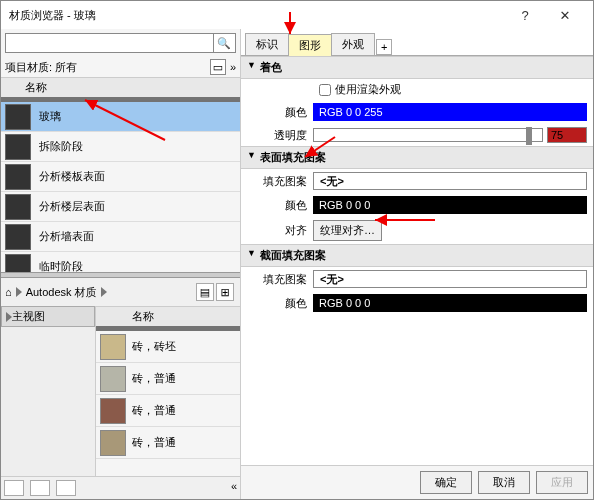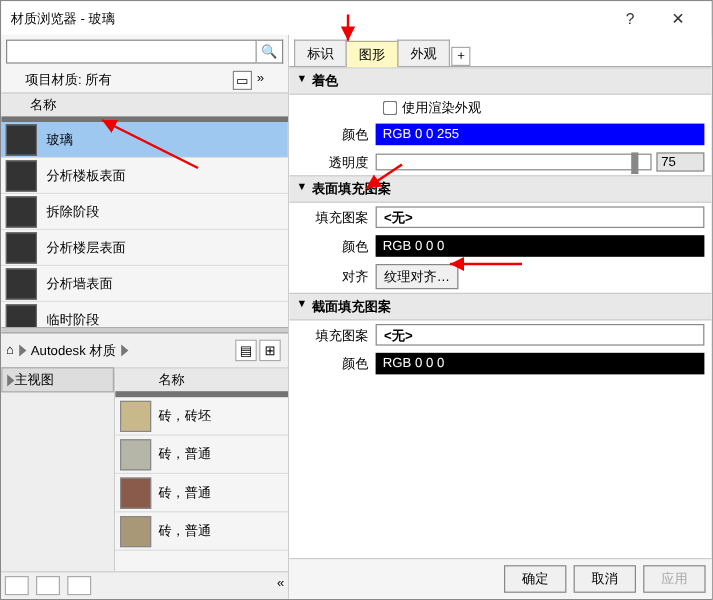--- a/index.html
+++ b/index.html
@@ -5,21 +5,21 @@
 *{box-sizing:border-box;margin:0;padding:0;font-family:"Microsoft YaHei",sans-serif;font-size:11px}
 body{background:#fff;width:594px;height:500px;overflow:hidden;border:1px solid #888;display:flex;flex-direction:column}
 .titlebar{height:28px;display:flex;align-items:center;padding:0 8px;background:#fff}
 .titlebar .t{flex:1}
 .titlebar .hbtn{width:40px;text-align:center;font-size:13px;color:#333}
 .main{flex:1;display:flex;min-height:0}
 .left{width:240px;border-right:1px solid #ccc;display:flex;flex-direction:column;background:#f5f5f5}
 .search{padding:4px;display:flex}
 .search input{flex:1;border:1px solid #888;height:20px;padding:0 4px;background:#fff}
 .search .mag{width:22px;border:1px solid #888;border-left:none;display:flex;align-items:center;justify-content:center;background:#fff}
-.row2{padding:2px 20px;display:flex;gap:4px}
+.row2{padding:2px 4px;display:flex;align-items:center;gap:4px}
 .row2 .lbl{flex:1}
 .row2 .sq{width:16px;height:16px;border:1px solid #888;display:flex;align-items:center;justify-content:center;background:#fff}
 .listhdr{background:#e8e8e8;border-top:1px solid #ccc;border-bottom:5px solid #737373;padding:2px 24px;font-size:11px}
 .list{flex:1;overflow:auto;background:#f5f5f5}
 .li{display:flex;align-items:center;height:30px;border-bottom:1px solid #ddd;padding:0 4px;gap:8px}
 .li.sel{background:#9ec8f0}
 .thumb{width:26px;height:26px;background:#333;border:1px solid #666}
 .divider{height:6px;background:#ccc;border-top:1px solid #999;border-bottom:1px solid #999;cursor:ns-resize}
 .bc{padding:3px 4px;display:flex;align-items:center;gap:4px;background:#f0f0f0}
 .tri{width:0;height:0;border-left:6px solid #777;border-top:5px solid transparent;border-bottom:5px solid transparent}
@@ -45,21 +45,21 @@
 .fld .fl{width:60px;text-align:right}
 .fld .fv{flex:1}
 .cb{display:flex;align-items:center;gap:4px;padding:3px 0 3px 78px}
 .cb input{width:12px;height:12px}
 .color-b{background:#0000ff;color:#fff;padding:2px 6px;height:18px;display:flex;align-items:center}
 .color-k{background:#000;color:#fff;padding:2px 6px;height:18px;display:flex;align-items:center}
 .color-w{background:#fff;border:1px solid #888;padding:2px 6px;height:18px;display:flex;align-items:center;font-weight:bold}
 .slider{display:flex;gap:4px;align-items:center;flex:1}
 .slider .bar2{flex:1;height:14px;background:#fff;border:1px solid #888;position:relative}
 .slider .bar2::after{content:"";position:absolute;right:10px;top:-2px;width:6px;height:18px;background:#888}
-.slider .num{width:40px;border:1px solid #888;padding:1px 3px;background:#e5e5e5}
+.slider .num{width:40px;border:1px solid #888;padding:1px 3px;background:#b91c1c}
 .btn-s{border:1px solid #888;padding:2px 6px;background:#f0f0f0}
 .arrow{position:absolute;pointer-events:none}
 .footer{padding:5px;border-top:1px solid #ccc;display:flex;justify-content:flex-end;gap:6px;background:#f5f5f5}
 .footer button{padding:3px 14px;border:1px solid #888;background:#f0f0f0}
 .footer button:disabled{color:#aaa}
 </style>
 </head>
 <body>
 
 <div class="titlebar">
@@ -80,25 +80,25 @@
       <span>»</span>
     </div>
     <div class="listhdr">名称</div>
     <div class="list" id="matlist">
         <div class="li sel">
           <div class="thumb"></div>
           <span>玻璃</span>
         </div>
         <div class="li">
           <div class="thumb"></div>
+          <span>拆除阶段</span>
+        </div>
+        <div class="li">
+          <div class="thumb"></div>
           <span>分析楼板表面</span>
-        </div>
-        <div class="li">
-          <div class="thumb"></div>
-          <span>拆除阶段</span>
         </div>
         <div class="li">
           <div class="thumb"></div>
           <span>分析楼层表面</span>
         </div>
         <div class="li">
           <div class="thumb"></div>
           <span>分析墙表面</span>
         </div>
         <div class="li">

